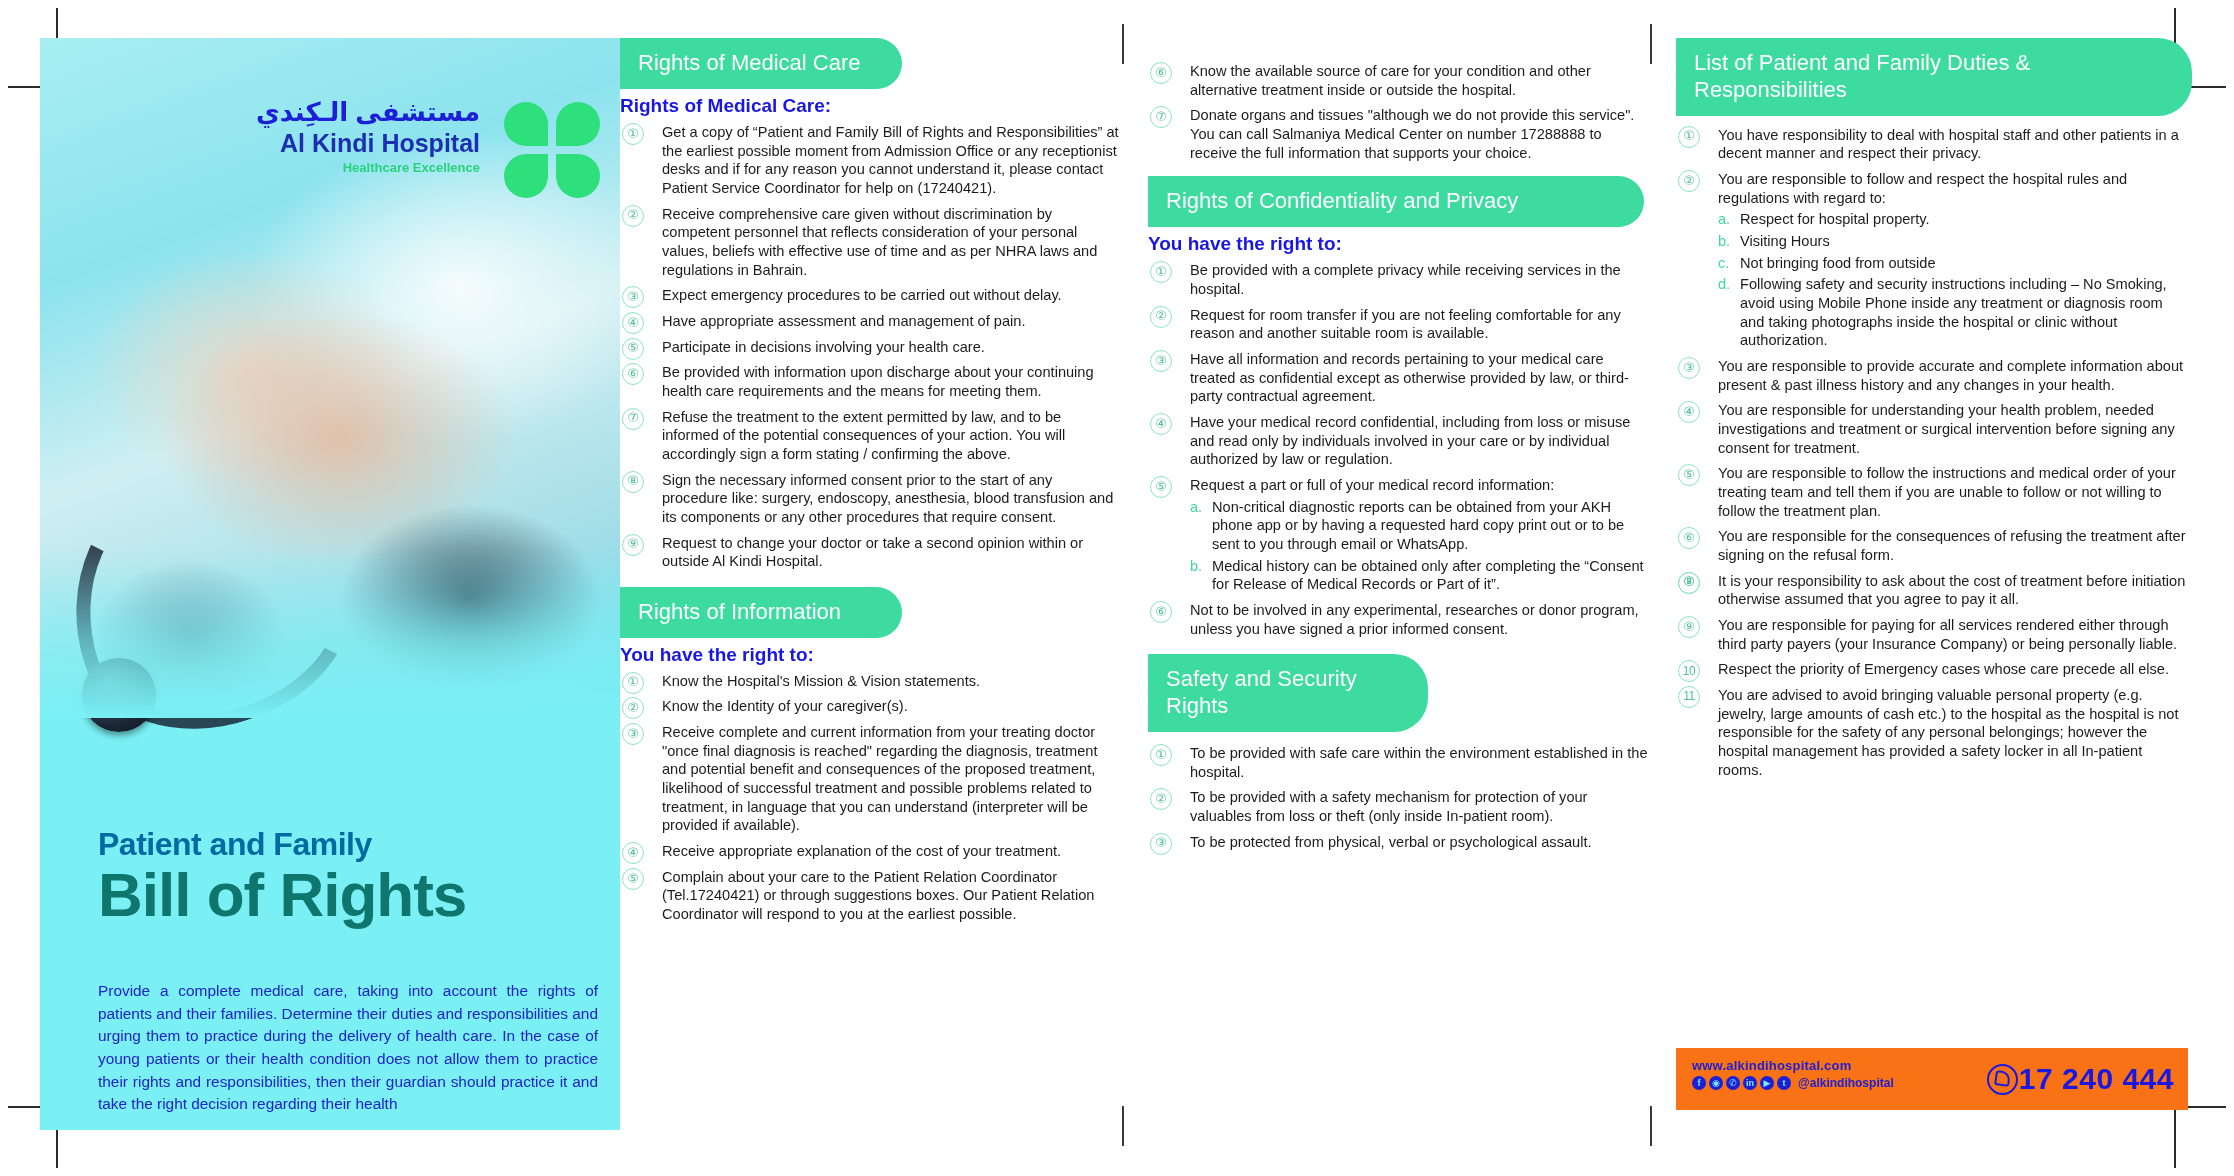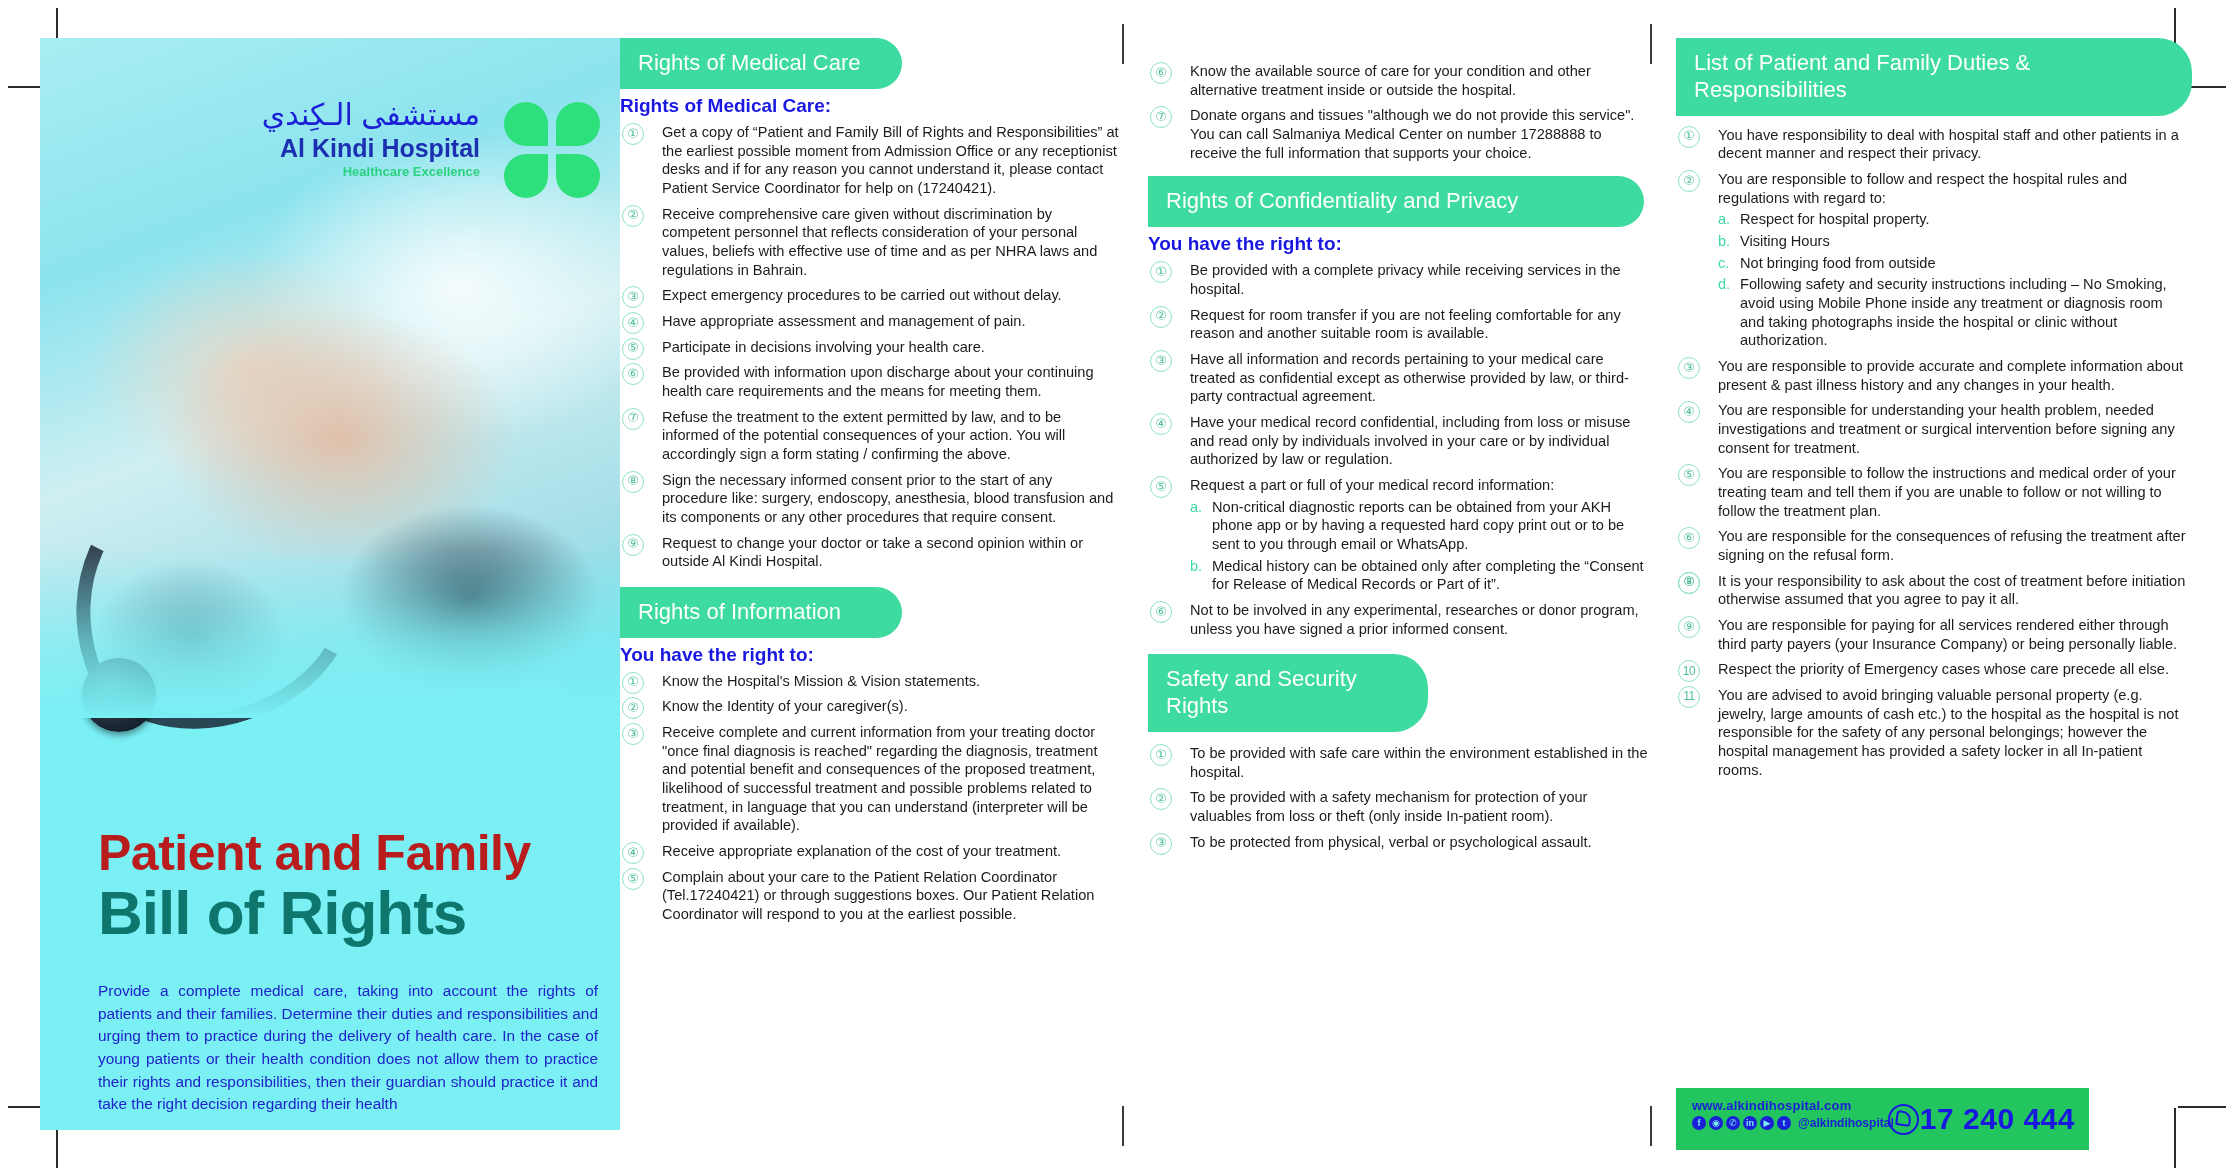--- a/index.html
+++ b/index.html
@@ -41,32 +41,32 @@
     transform:rotate(-18deg);
   }
   .steth-head{
     position:absolute;left:42px;top:620px;width:74px;height:74px;border-radius:50%;
     background:radial-gradient(circle at 38% 34%,#60707f 0%,#1b2735 62%,#0d141d 100%);
     box-shadow:0 3px 7px rgba(0,0,0,.45);
   }
 
   .logo-wrap{position:absolute;left:200px;top:60px;width:360px;height:110px;}
   .logo-text{position:absolute;right:120px;top:0;text-align:right;}
-  .logo-ar{font-size:30px;font-weight:400;color:#1b1fd6;letter-spacing:.5px;line-height:1.15;direction:rtl;}
+  .logo-ar{font-size:26px;font-weight:700;color:#1b1fd6;letter-spacing:.5px;line-height:1.15;direction:rtl;}
   .logo-en{font-size:25px;font-weight:700;color:#1b2fb0;line-height:1.15;margin-top:1px;}
   .logo-tag{font-size:13px;font-weight:700;color:#2ad17e;line-height:1.2;margin-top:2px;}
   .logo-mark{position:absolute;right:0;top:4px;width:96px;height:96px;}
   .petal{position:absolute;width:44px;height:44px;background:#2ee07c;}
   .p1{left:0;top:0;border-radius:22px 22px 0 22px;}
   .p2{right:0;top:0;border-radius:22px 22px 22px 0;}
   .p3{left:0;bottom:0;border-radius:22px 0 22px 22px;}
   .p4{right:0;bottom:0;border-radius:0 22px 22px 22px;}
 
   .cover-title{position:absolute;left:58px;top:790px;width:500px;}
-  .ct-l1{font-size:50px;font-weight:800;color:#b91c1c;letter-spacing:-.5px;line-height:1.02;}
+  .ct-l1{font-size:32px;font-weight:800;color:#0369a1;letter-spacing:-.5px;line-height:1.02;}
   .ct-l2{font-size:62px;font-weight:800;color:#0f766e;letter-spacing:-1px;line-height:1.02;margin-top:2px;}
   .cover-para{
     position:absolute;left:58px;top:942px;width:500px;
     font-size:15.4px;line-height:1.47;color:#1f22c8;font-weight:500;
     text-align:justify;
   }
 
   
   .col{position:absolute;top:38px;}
   .c1{left:620px;width:500px;}
@@ -106,23 +106,22 @@
 
   ol.sublist{list-style:none;margin:3px 0 2px 0;padding:0;}
   ol.sublist > li{
     position:relative;padding-left:22px;margin-bottom:3px;
     font-size:14.6px;line-height:1.28;color:#1c1c1c;
   }
   .alpha{position:absolute;left:0;top:0;color:#3ddba0;font-weight:500;}
 
   
   .footer{
-    position:absolute;left:1676px;top:1048px;width:413px;height:62px;
-    background:#22c55e;
-    margin-top:40px;
+    position:absolute;left:1676px;top:1048px;width:512px;height:62px;
+    background:#f97316;
   }
   .f-web{position:absolute;left:16px;top:10px;font-size:13px;color:#1b1fd6;font-weight:600;letter-spacing:.2px;}
   .f-social{position:absolute;left:16px;top:28px;display:flex;align-items:center;gap:3px;}
   .sicon{
     width:14px;height:14px;border-radius:50%;background:#1b1fd6;color:#7af0f5;
     font-size:9px;font-weight:700;display:flex;align-items:center;justify-content:center;
   }
   .f-handle{font-size:12px;color:#1b1fd6;font-weight:600;margin-left:4px;}
   .f-phone{
     position:absolute;right:14px;top:14px;display:flex;align-items:center;gap:1px;

